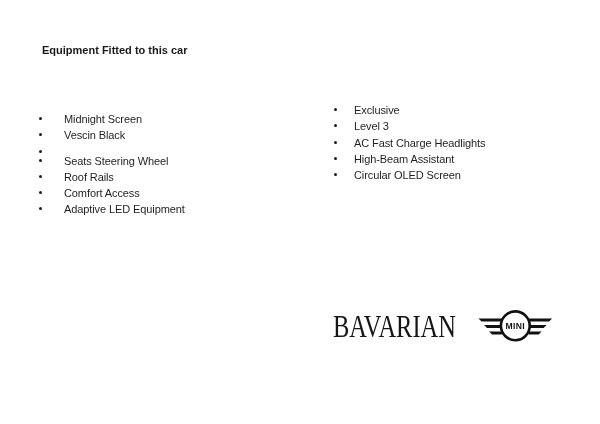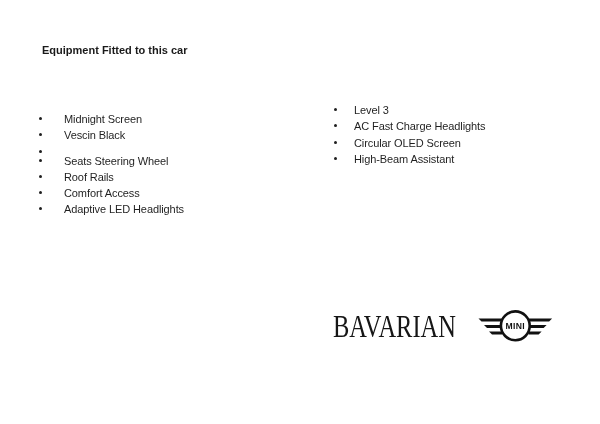--- a/index.html
+++ b/index.html
@@ -96,40 +96,44 @@
     <li>
       <span class="bullet"></span>
       <span class="item-text">Roof Rails</span>
     </li>
     <li>
       <span class="bullet"></span>
       <span class="item-text">Comfort Access</span>
     </li>
     <li>
       <span class="bullet"></span>
-      <span class="item-text">Adaptive LED Headlights</span>
+      <span class="item-text">Adaptive LED Equipment</span>
     </li>
   </ul>
 
 <ul class="equip-list right">
+    <li>
+      <span class="bullet"></span>
+      <span class="item-text">Exclusive</span>
+    </li>
     <li>
       <span class="bullet"></span>
       <span class="item-text">Level 3</span>
     </li>
     <li>
       <span class="bullet"></span>
       <span class="item-text">AC Fast Charge Headlights</span>
     </li>
     <li>
       <span class="bullet"></span>
-      <span class="item-text">Circular OLED Screen</span>
+      <span class="item-text">High-Beam Assistant</span>
     </li>
     <li>
       <span class="bullet"></span>
-      <span class="item-text">High-Beam Assistant</span>
+      <span class="item-text">Circular OLED Screen</span>
     </li>
   </ul>
 
 <div class="dealer-name">BAVARIAN</div>
 
 <svg class="mini-logo" viewBox="0 0 77 48" xmlns="http://www.w3.org/2000/svg">
 
   <polygon points="1.5,16.5 25,16.5 25,19.5 4.5,19.5" fill="#111"></polygon>
   <polygon points="7,23 24,23 24,26 10,26" fill="#111"></polygon>
   <polygon points="12,29.5 25,29.5 25,32.5 15,32.5" fill="#111"></polygon>

